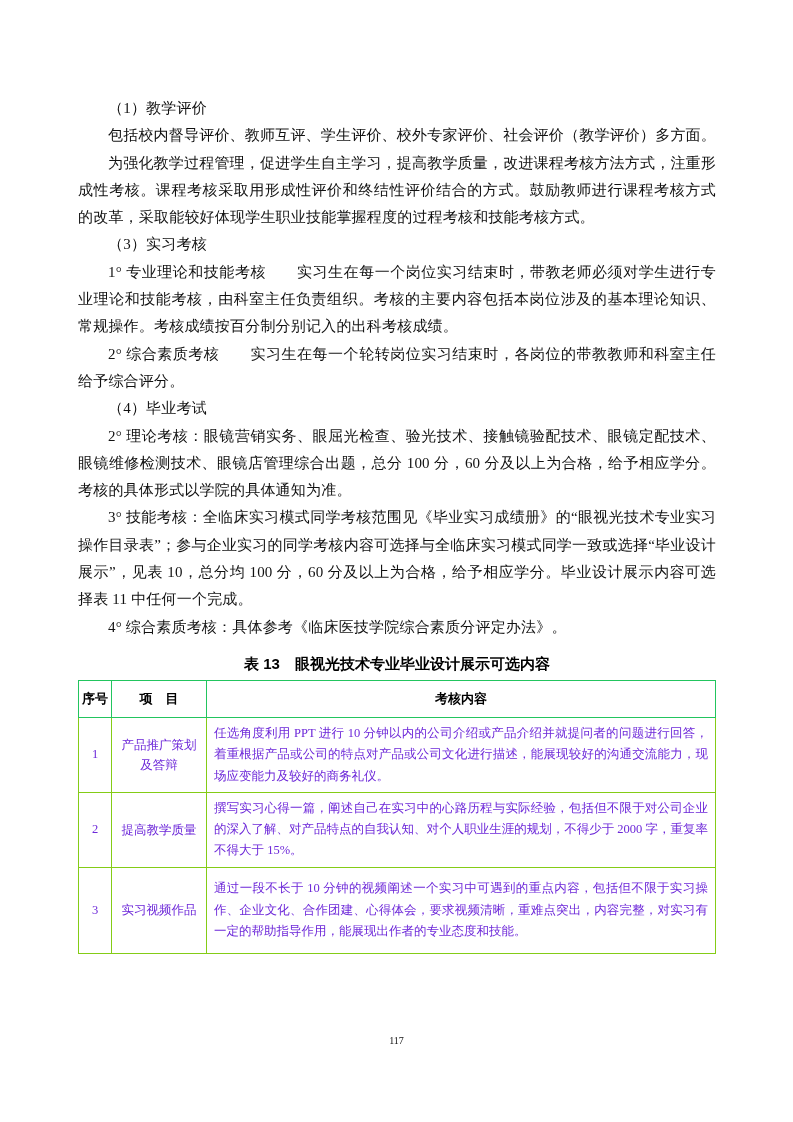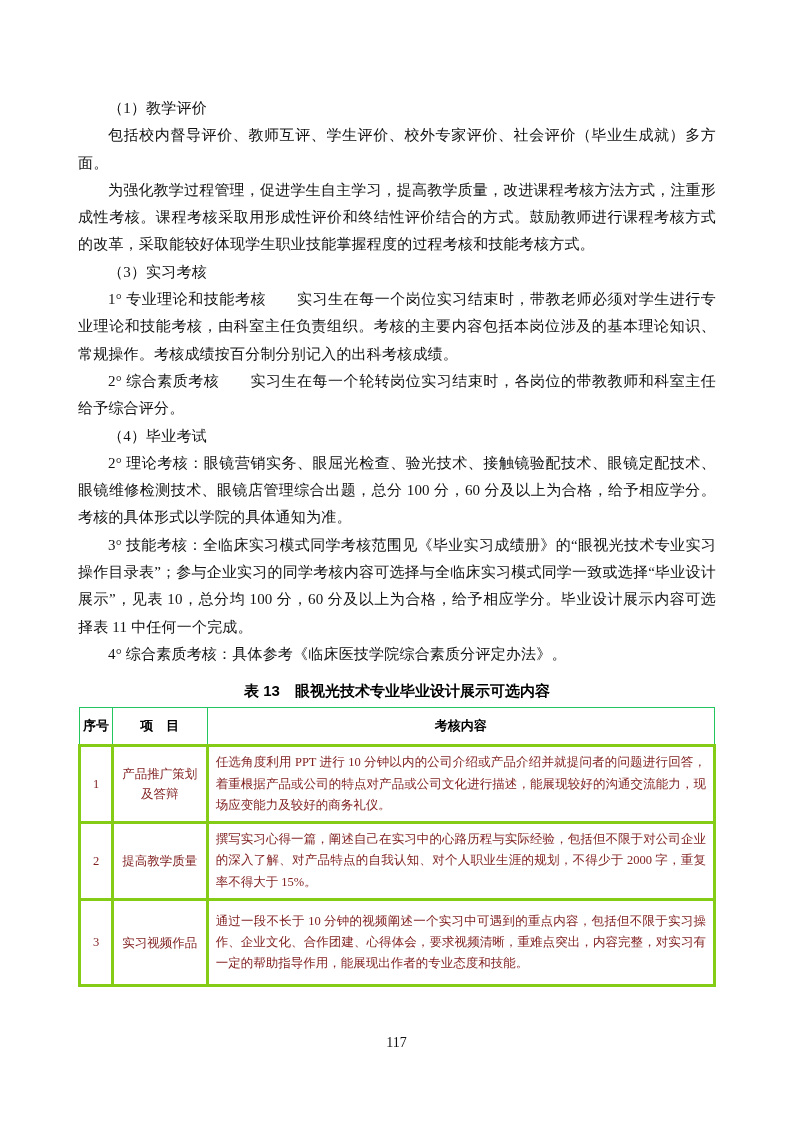--- a/index.html
+++ b/index.html
@@ -41,45 +41,45 @@
   table.t11 th {
     border:1px solid #22c55e;
     font-family:"Liberation Sans","DejaVu Sans",sans-serif;
     font-weight:bold;
     font-size:13px;
     padding:9px 2px;
     text-align:center;
     color:#000;
   }
   table.t11 td {
-    border:3px solid #84cc16;
+    border:1px solid #84cc16;
     font-size:12.5px;
     vertical-align:middle;
-    color:#7f1d1d;
+    color:#6d28d9;
   }
   td.cell-serial { text-align:center; padding:4px 2px; width:100%; }
   td.cell-item   { text-align:center; padding:4px 6px; line-height:20px; }
   td.cell-content{ padding:5px 7px; line-height:21.3px; text-align:justify; }
   .page-number {
     position:absolute;
     top:1032px; left:0;
     width:100%;
     text-align:center;
-    font-size:14px;
+    font-size:10px;
     color:#111;
   }
 </style>
 </head>
 <body>
 
 <div class="page">
   <div class="content">
 
     <p class="para">（1）教学评价</p>
-    <p class="para">包括校内督导评价、教师互评、学生评价、校外专家评价、社会评价（毕业生成就）多方面。</p>
+    <p class="para">包括校内督导评价、教师互评、学生评价、校外专家评价、社会评价（教学评价）多方面。</p>
     <p class="para">为强化教学过程管理，促进学生自主学习，提高教学质量，改进课程考核方法方式，注重形成性考核。课程考核采取用形成性评价和终结性评价结合的方式。鼓励教师进行课程考核方式的改革，采取能较好体现学生职业技能掌握程度的过程考核和技能考核方式。</p>
     <p class="para">（3）实习考核</p>
     <p class="para">1° 专业理论和技能考核　　实习生在每一个岗位实习结束时，带教老师必须对学生进行专业理论和技能考核，由科室主任负责组织。考核的主要内容包括本岗位涉及的基本理论知识、常规操作。考核成绩按百分制分别记入的出科考核成绩。</p>
     <p class="para">2° 综合素质考核　　实习生在每一个轮转岗位实习结束时，各岗位的带教教师和科室主任给予综合评分。</p>
     <p class="para">（4）毕业考试</p>
     <p class="para">2° 理论考核：眼镜营销实务、眼屈光检查、验光技术、接触镜验配技术、眼镜定配技术、眼镜维修检测技术、眼镜店管理综合出题，总分 100 分，60 分及以上为合格，给予相应学分。考核的具体形式以学院的具体通知为准。</p>
     <p class="para">3° 技能考核：全临床实习模式同学考核范围见《毕业实习成绩册》的“眼视光技术专业实习操作目录表”；参与企业实习的同学考核内容可选择与全临床实习模式同学一致或选择“毕业设计展示”，见表 10，总分均 100 分，60 分及以上为合格，给予相应学分。毕业设计展示内容可选择表 11 中任何一个完成。</p>
     <p class="para">4° 综合素质考核：具体参考《临床医技学院综合素质分评定办法》。</p>
 
     <div class="table-title">表 13　眼视光技术专业毕业设计展示可选内容</div>

